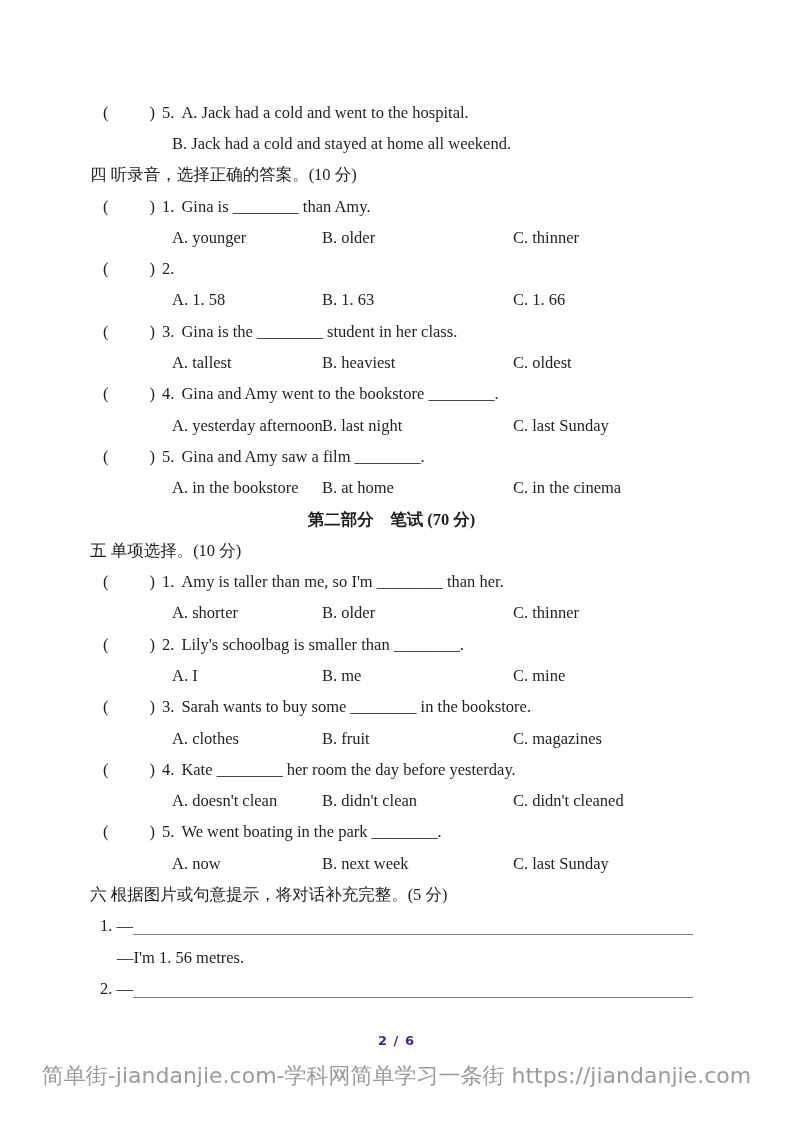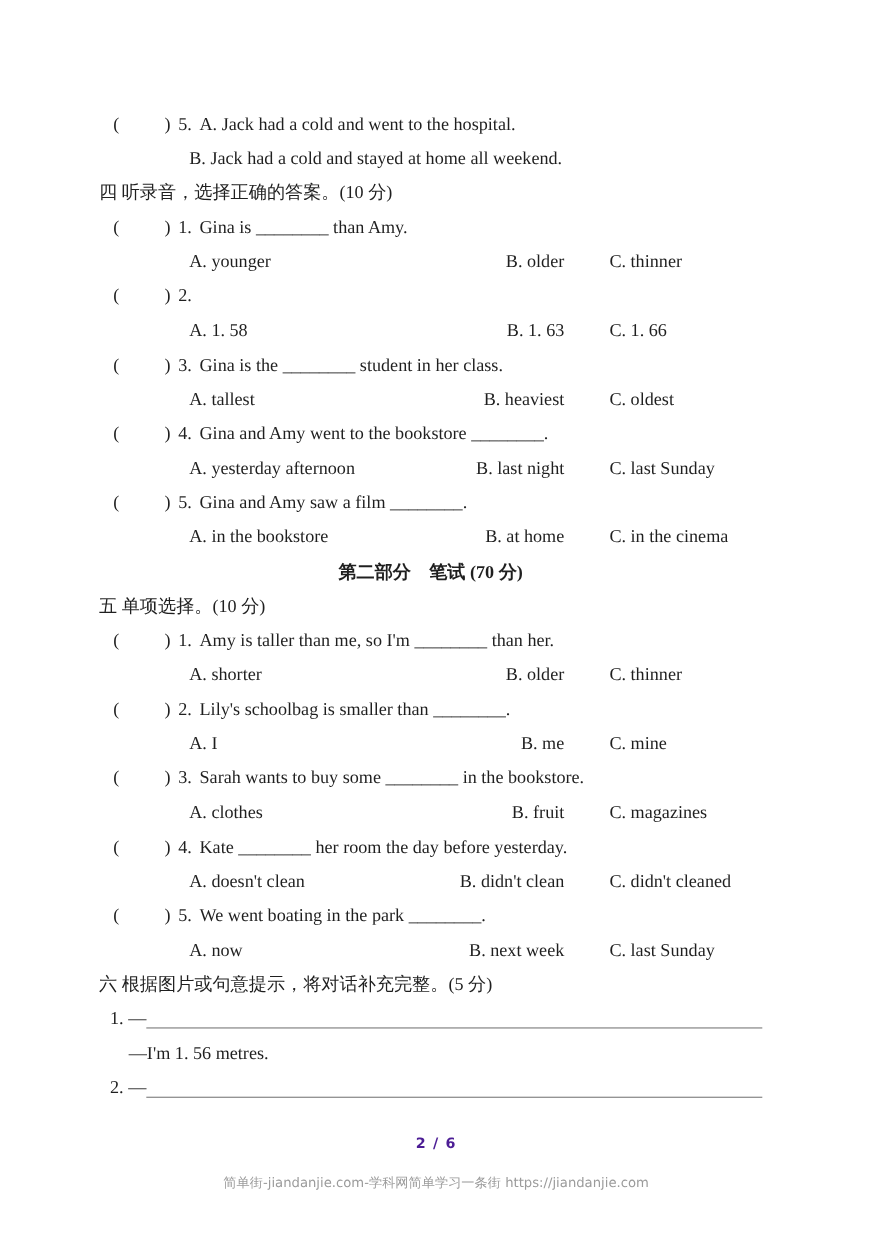--- a/index.html
+++ b/index.html
@@ -29,22 +29,22 @@
   .carryover-b { margin-left: 82px; align-items: center; }
   .bracket {
     display: inline-flex;
     width: 52px;
     justify-content: space-between;
     flex-shrink: 0;
     margin-right: 7px;
   }
   .qnum { margin-right: 7px; flex-shrink: 0; }
   .optA { width: 150px; flex-shrink: 0; }
-  .optB { width: 191px; flex-shrink: 0; text-align: right; }
-  .optC { flex-shrink: 0; margin-left: 41px; }
+  .optB { width: 191px; flex-shrink: 0; }
+  .optC { flex-shrink: 0; }
   .center-row { justify-content: center; margin-left: 0; font-weight: bold; }
   .section-title { margin-left: 0; }
   .dlg-row { margin-left: 10px; }
   .dlg-answer { margin-left: 27px; }
   .blank-line {
     flex: 1 1 auto;
     height: 1px;
     align-self: flex-end;
     margin-bottom: 7px;
     border-bottom: 1.2px solid #7a7a7a;
@@ -55,21 +55,21 @@
     display: flex; justify-content: center; align-items: center;
     font-family: "DejaVu Sans", "Liberation Sans", sans-serif;
     font-size: 13px; font-weight: bold; color: #4c1d95;
     letter-spacing: 1px;
   }
   .footer-site {
     margin: 13px -100px 0 -90px;
     height: 24px;
     display: flex; justify-content: center; align-items: center;
     font-family: "DejaVu Sans", "Liberation Sans", sans-serif;
-    font-size: 12px; color: #9b9b9b;
+    font-size: 22px; color: #9b9b9b;
   }
 </style>
 </head>
 <body>
 
 <div class="page">
 
   <div class="row q-row">
     <span class="bracket">
         <span>(</span>

